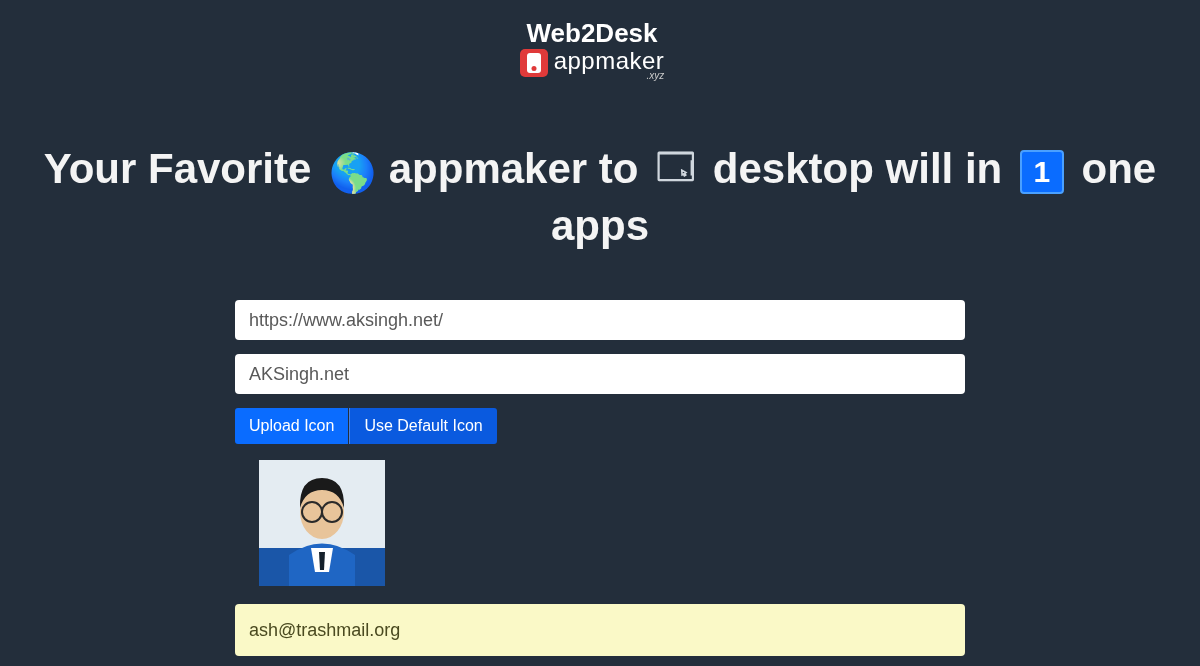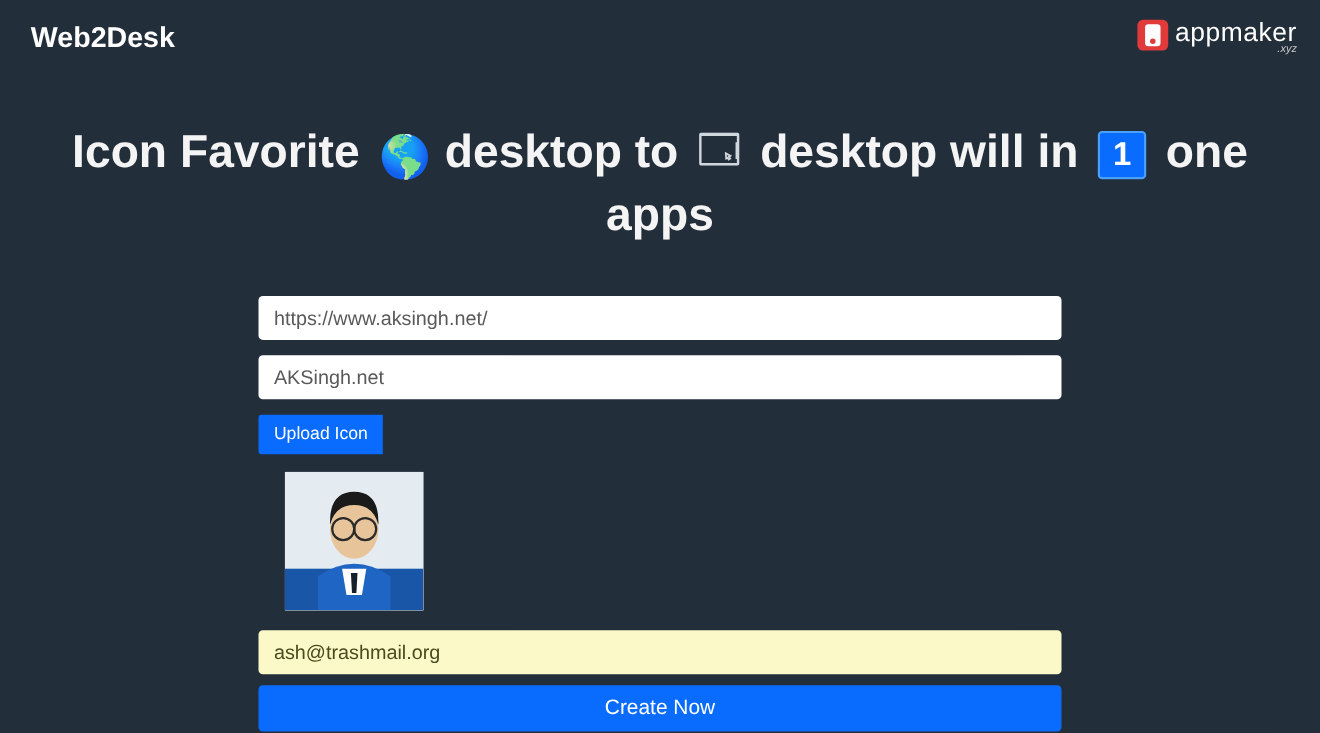--- a/index.html
+++ b/index.html
@@ -8,21 +8,22 @@
     height: 666px;
     background: #232e3b;
     font-family: "Segoe UI", Arial, sans-serif;
     color: #fff;
     overflow: hidden;
   }
   .header {
     display: flex;
     justify-content: space-between;
     align-items: center;
-    padding: 18px 21px 0 28px;
+    padding: 18px 44px 0 28px;
+    flex-direction: column;
   }
   .brand {
     font-size: 26px;
     font-weight: 700;
     color: #fff;
   }
   .appmaker {
     display: flex;
     gap: 6px;
   }
@@ -150,21 +151,21 @@
     height: 126px;
     background: #d9e5ef;
     margin-left: 24px;
     margin-bottom: 18px;
     position: relative;
     overflow: hidden;
   }
   .icon-preview svg { width: 100%; height: 100%; display:block; }
   .email-input {
     width: 100%;
-    height: 40px;
+    height: 52px;
     border-radius: 4px;
     border: none;
     background: #faf9c7;
     color: #4a4a20;
     font-size: 18px;
     padding: 0 14px;
     margin-bottom: 10px;
     outline: none;
     font-family: inherit;
   }
@@ -195,34 +196,35 @@
       <div class="appmaker-icon-inner"></div>
     </div>
     <div class="appmaker-text">
       <span class="appmaker-main">appmaker</span>
       <span class="appmaker-sub">.xyz</span>
     </div>
   </div>
 </div>
 
 <div class="hero">
-  <span>Icon Favorite</span>
+  <span>Your Favorite</span>
   <span class="globe-icon">🌎</span>
-  <span>desktop to</span>
+  <span>appmaker to</span>
   <span class="desktop-icon">🗔</span>
   <span>desktop will in</span>
   <span class="one-icon">1</span>
   <span>one apps</span>
 </div>
 
 <div class="form-wrap">
   <input class="text-input" type="text" value="https://www.aksingh.net/" style="">
   <input class="text-input" type="text" value="AKSingh.net" style="">
   <div class="btn-row">
     <button class="btn upload">Upload Icon</button>
+    <button class="btn default">Use Default Icon</button>
   </div>
   <div class="icon-preview">
     <svg viewBox="0 0 126 126">
       <rect width="126" height="126" fill="#e4ecf2"></rect>
       <rect x="0" y="88" width="126" height="38" fill="#1a56a8"></rect>
       <path d="M30 126 L30 95 Q63 72 96 95 L96 126 Z" fill="#1f66c4"></path>
       <path d="M52 88 L74 88 L70 112 L56 112 Z" fill="#ffffff"></path>
       <path d="M60 92 L66 92 L65 110 L61 110 Z" fill="#15202b"></path>
       <ellipse cx="63" cy="52" rx="22" ry="27" fill="#e8c49a"></ellipse>
       <path d="M41 48 Q40 18 63 18 Q86 18 85 48 Q80 30 63 30 Q46 30 41 48 Z" fill="#1a1a1a"></path>

